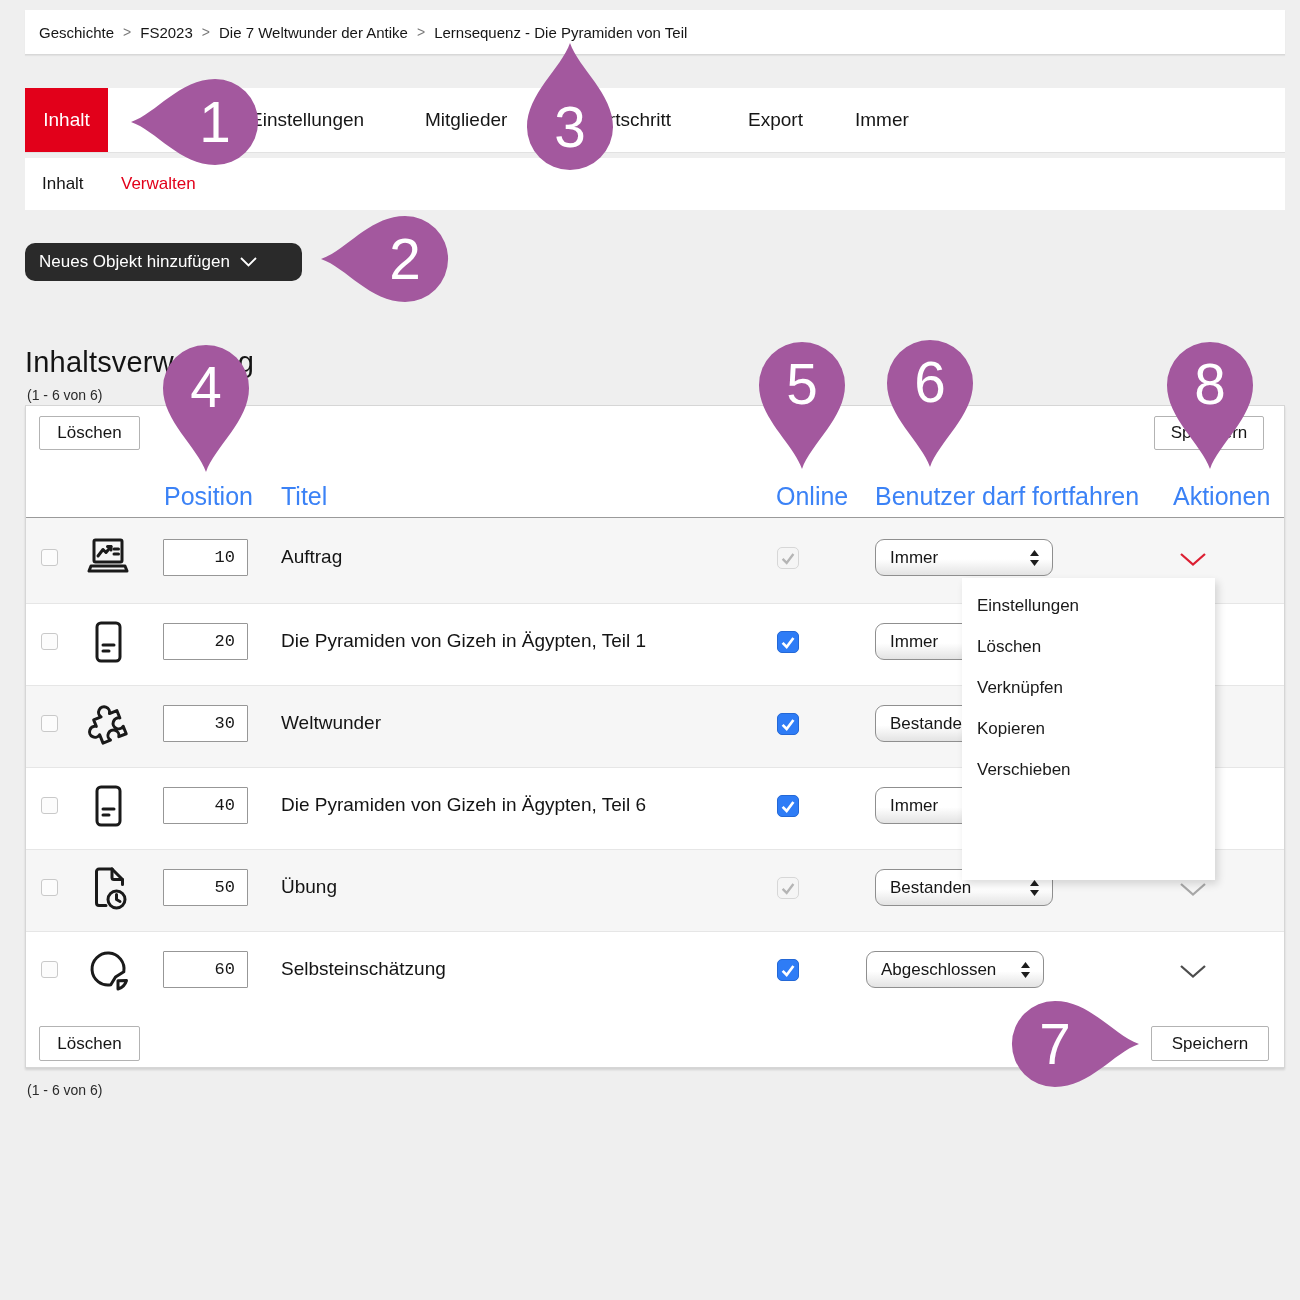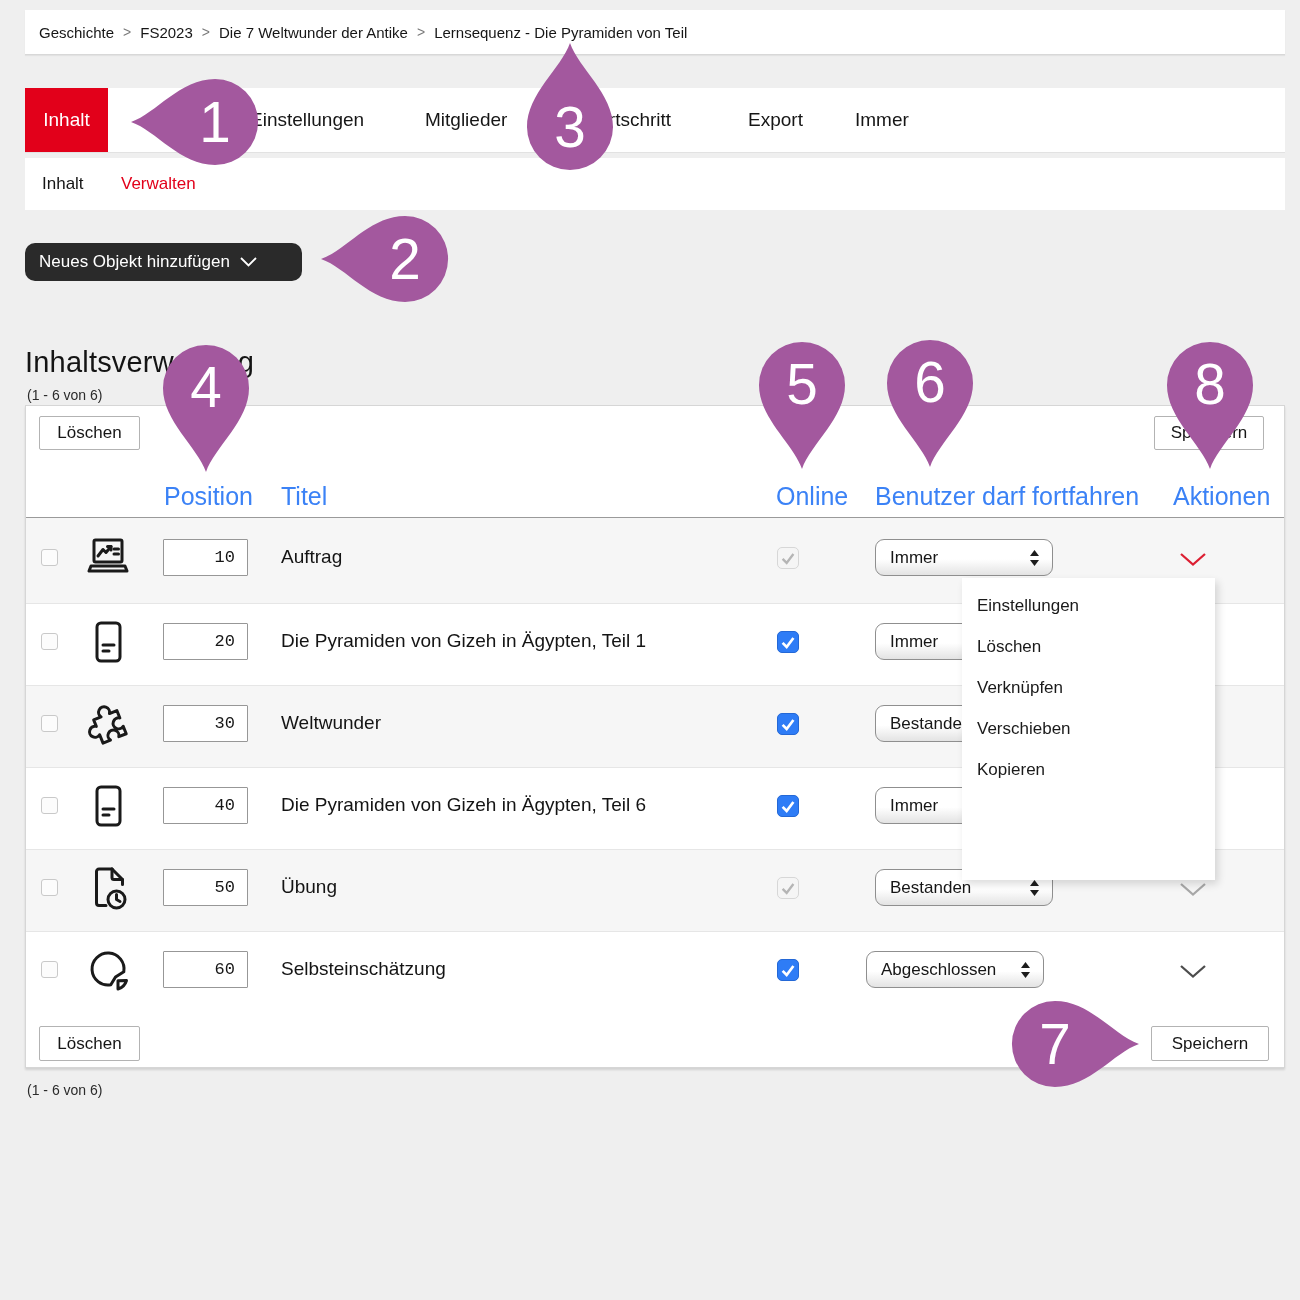--- a/index.html
+++ b/index.html
@@ -347,22 +347,22 @@
     </div>
   <div class="btn" style="left:1125px;top:620px;width:118px;height:35px">
       <span>Speichern</span>
     </div>
 </div>
 
 <div class="menu">
   <div class="menu-item">Einstellungen</div>
   <div class="menu-item">Löschen</div>
   <div class="menu-item">Verknüpfen</div>
+  <div class="menu-item">Kopieren</div>
   <div class="menu-item">Verschieben</div>
-  <div class="menu-item">Kopieren</div>
 </div>
 
 <div class="count-bottom">(1 - 6 von 6)</div>
 
 <div class="marker" style="left:131px;top:73px">
   <svg width="131" height="98" viewBox="0 0 134 100">
       <path d="M0 50 C26 41 50 6 86 6 A44 44 0 1 1 86 94 C50 94 26 59 0 50 Z" fill="#a3589e"></path>
       <text x="86" y="70">1</text>
     </svg>
 </div>

